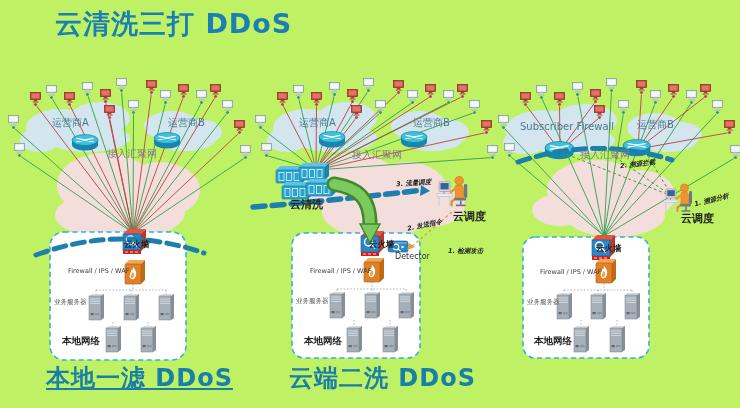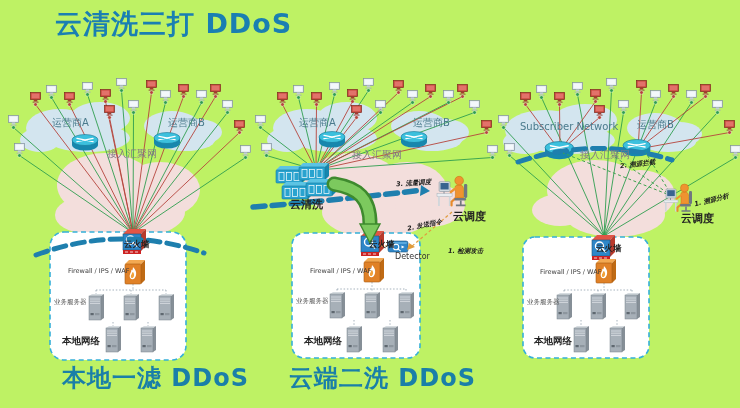--- a/index.html
+++ b/index.html
@@ -393,38 +393,38 @@
 
 <div class="lbl title" style="left:55px;top:10px;">云清洗三打 DDoS</div>
 
 <div class="lbl cloud-lbl" style="left:52px;top:118px;">运营商A</div>
 <div class="lbl cloud-lbl" style="left:168px;top:118px;">运营商B</div>
 <div class="lbl access-lbl" style="left:107px;top:149px;">接入汇聚网</div>
 <div class="lbl dev-lbl-sm" style="left:88px;top:240px;">云火墙</div>
 <div class="lbl fw-lbl" style="left:68px;top:268px;">Firewall / IPS / WAF</div>
 <div class="lbl srv-lbl" style="left:54px;top:299px;">业务服务器</div>
 <div class="lbl net-lbl" style="left:62px;top:336px;">本地网络</div>
-<div class="lbl caption" style="left:62px;top:366px;">本地一滤 DDoS</div>
+<div class="lbl caption" style="left:46px;top:366px;text-decoration:underline;">本地一滤 DDoS</div>
 
 <div class="lbl cloud-lbl" style="left:299px;top:118px;">运营商A</div>
 <div class="lbl cloud-lbl" style="left:413px;top:118px;">运营商B</div>
 <div class="lbl access-lbl" style="left:352px;top:150px;">接入汇聚网</div>
 <div class="lbl dev-lbl" style="left:281px;top:199px;">云清洗</div>
 <div class="lbl step-lbl" style="left:396px;top:180px;transform:rotate(-4deg);">3. 流量调度</div>
 <div class="lbl dev-lbl" style="left:444px;top:211px;">云调度</div>
 <div class="lbl step-lbl" style="left:407px;top:222px;transform:rotate(-12deg);">2. 发送指令</div>
 <div class="lbl dev-lbl-sm" style="left:333px;top:240px;">云火墙</div>
 <div class="lbl det-lbl" style="left:386px;top:253px;">Detector</div>
 <div class="lbl step-lbl" style="left:448px;top:248px;">1. 检测攻击</div>
 <div class="lbl fw-lbl" style="left:310px;top:268px;">Firewall / IPS / WAF</div>
 <div class="lbl srv-lbl" style="left:296px;top:298px;">业务服务器</div>
 <div class="lbl net-lbl" style="left:304px;top:336px;">本地网络</div>
 <div class="lbl caption" style="left:289px;top:366px;">云端二洗 DDoS</div>
 
-<div class="lbl cloud-lbl" style="left:520px;top:122px;">Subscriber Network</div>
+<div class="lbl cloud-lbl" style="left:520px;top:122px;">Subscriber Firewall</div>
 <div class="lbl cloud-lbl" style="left:637px;top:120px;">运营商B</div>
 <div class="lbl access-lbl" style="left:580px;top:150px;">接入汇聚网</div>
 <div class="lbl step-lbl" style="left:620px;top:161px;transform:rotate(-7deg);">2. 溯源拦截</div>
 <div class="lbl step-lbl" style="left:694px;top:197px;transform:rotate(-14deg);">1. 溯源分析</div>
 <div class="lbl dev-lbl" style="left:672px;top:213px;">云调度</div>
 <div class="lbl dev-lbl-sm" style="left:560px;top:244px;">云火墙</div>
 <div class="lbl fw-lbl" style="left:540px;top:269px;">Firewall / IPS / WAF</div>
 <div class="lbl srv-lbl" style="left:527px;top:299px;">业务服务器</div>
 <div class="lbl net-lbl" style="left:534px;top:336px;">本地网络</div>
 

